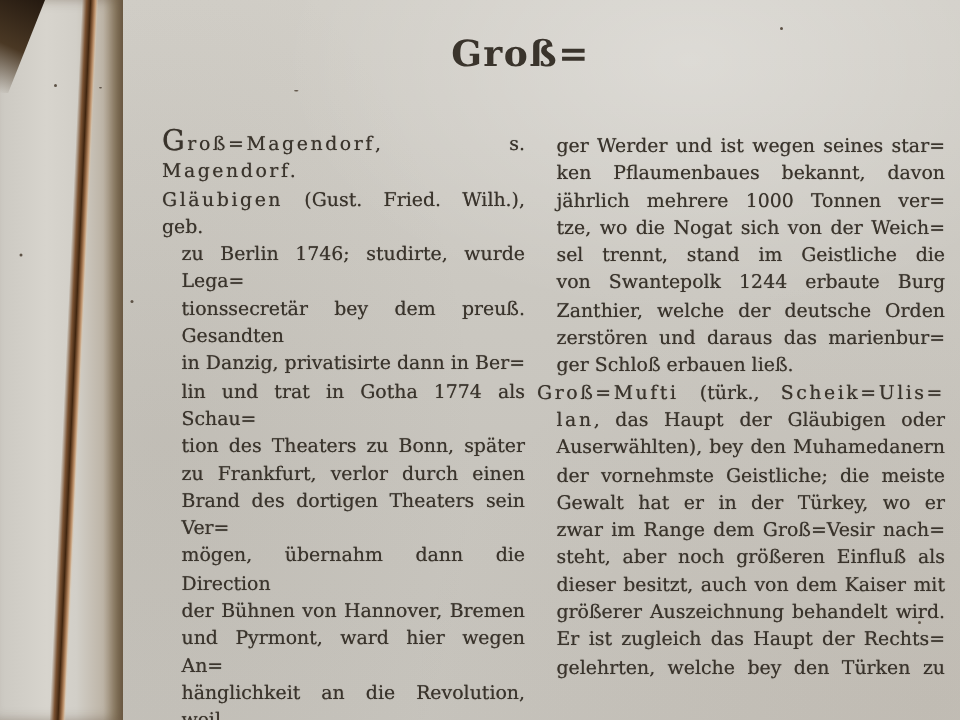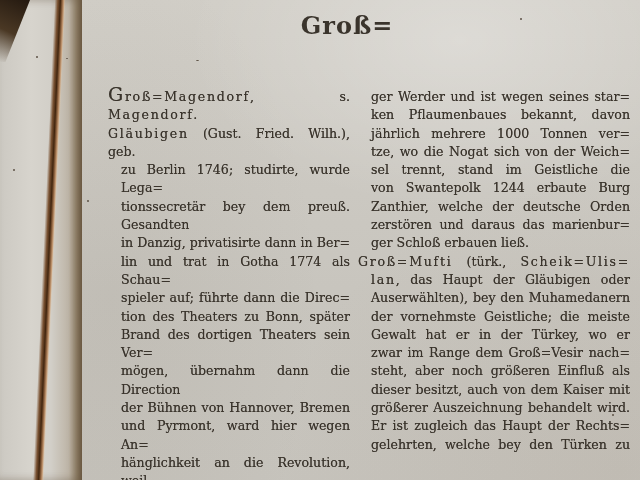--- a/index.html
+++ b/index.html
@@ -30,21 +30,21 @@
       rgba(90,60,35,0) 0%, #7a5232 28%, #40250f 52%, #8a5f3c 68%,
       #c49a74 82%, rgba(220,195,165,0.4) 92%, rgba(220,195,165,0) 100%);
   }
   .binding-shadow{
     position:absolute;left:0;top:0;width:30px;height:62px;
     background:linear-gradient(205deg,#241910 0%,#4a3824 55%,rgba(90,75,55,0) 100%);
     clip-path:polygon(0 0,100% 0,18% 100%,0 100%);
   }
   .page{position:absolute;left:82px;top:0;right:0;bottom:0;}
   .header{
-    position:absolute;top:11px;left:0;right:28px;text-align:center;
+    position:absolute;top:21px;left:0;right:28px;text-align:center;
     font-size:24px;font-weight:bold;letter-spacing:1px;color:#3a342c;
   }
   .col{position:absolute;color:#39332b;font-size:12.6px;line-height:18.3px;}
   .col-left{left:26px;top:85px;width:242px;}
   .col-right{left:276px;top:88px;width:272px;}
   .line{text-align:justify;text-align-last:justify;white-space:normal;}
   .line.nj{text-align-last:left;}
   .line.ind{padding-left:13px;}
   .sp{letter-spacing:1.7px;}
   .init{font-size:19px;line-height:1;}
@@ -69,22 +69,22 @@
 
   <div class="page">
     <div class="header">Groß=</div>
     <div class="col col-left">
         <div class="line"><span class="sp"><span class="init">G</span>roß=Magendorf</span><span>, s. </span><span class="sp">Magendorf.</span></div>
         <div class="line"><span class="sp">Gläubigen</span><span> (Gust. Fried. Wilh.), geb.</span></div>
         <div class="line ind"><span>zu Berlin 1746; studirte, wurde Lega=</span></div>
         <div class="line ind"><span>tionssecretär bey dem preuß. Gesandten</span></div>
         <div class="line ind"><span>in Danzig, privatisirte dann in Ber=</span></div>
         <div class="line ind"><span>lin und trat in Gotha 1774 als Schau=</span></div>
-        <div class="line ind"><span>spieler auf; führte dann die Direc=</span></div>
         <div class="line ind"><span>tion des Theaters zu Bonn, später</span></div>
+        <div class="line ind"><span>zu Frankfurt, verlor durch einen</span></div>
         <div class="line ind"><span>Brand des dortigen Theaters sein Ver=</span></div>
         <div class="line ind"><span>mögen, übernahm dann die Direction</span></div>
         <div class="line ind"><span>der Bühnen von Hannover, Bremen</span></div>
         <div class="line ind"><span>und Pyrmont, ward hier wegen An=</span></div>
         <div class="line ind"><span>hänglichkeit an die Revolution, weil</span></div>
       </div>
     <div class="col col-right">
         <div class="line ind"><span>ger Werder und ist wegen seines star=</span></div>
         <div class="line ind"><span>ken Pflaumenbaues bekannt, davon</span></div>
         <div class="line ind"><span>jährlich mehrere 1000 Tonnen ver=</span></div>

